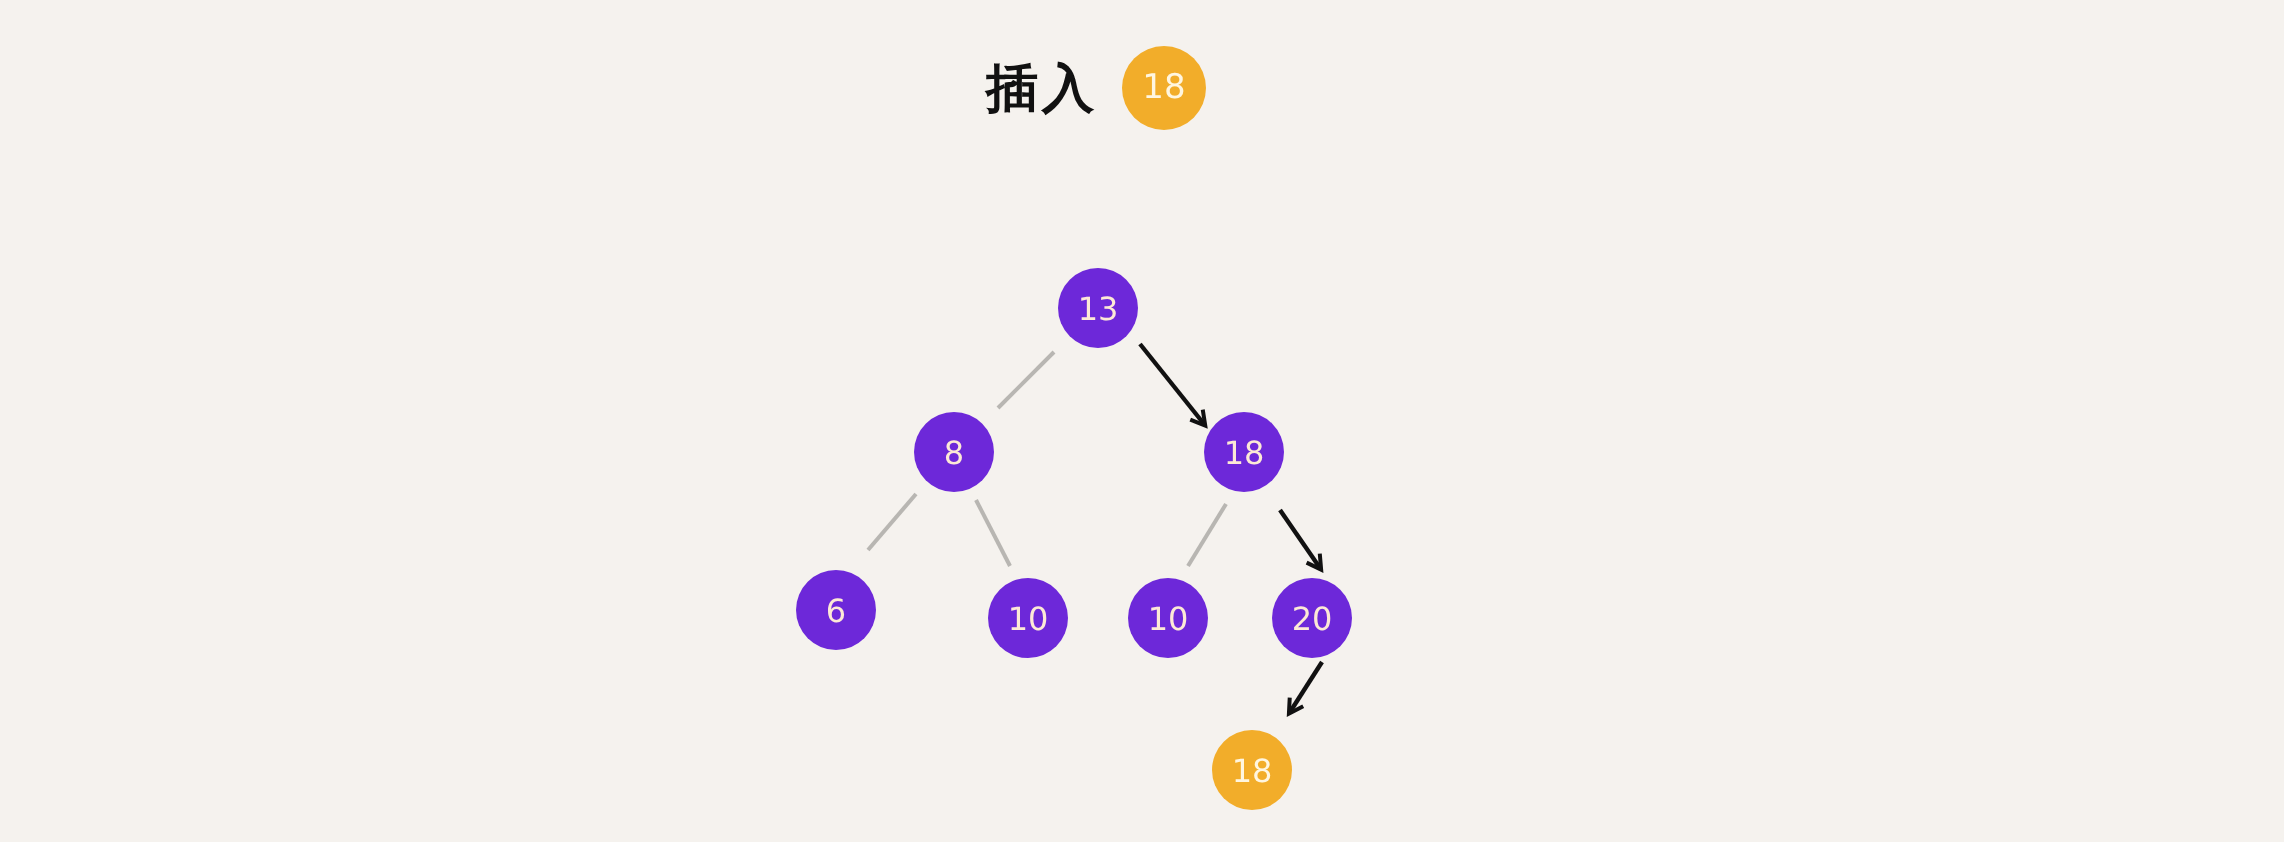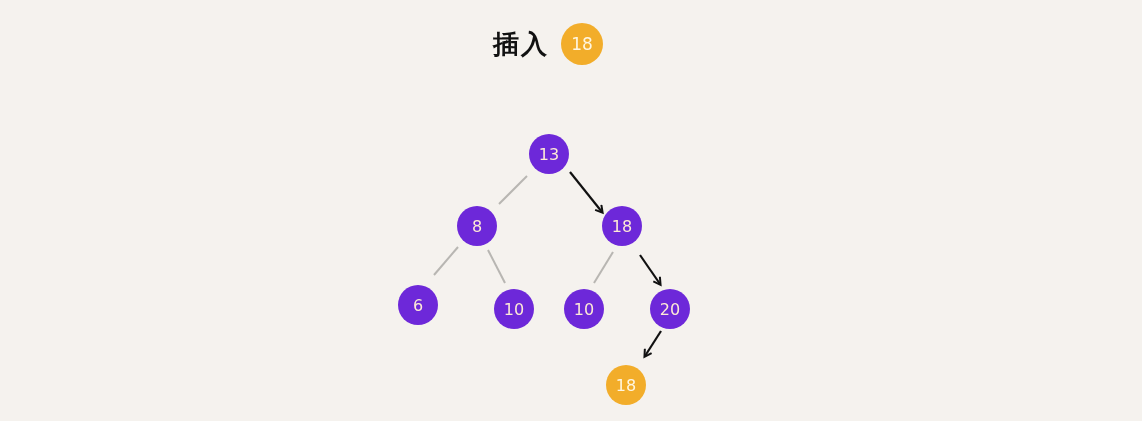--- a/index.html
+++ b/index.html
@@ -66,16 +66,16 @@
 
     <line x1="661" y1="331" x2="645" y2="356" stroke="#111" stroke-width="2.2" marker-end="url(#arrowhead)"></line>
   </svg>
 
   <div class="node orange" style="left:549px; top:154px;">13</div>
   <div class="node orange" style="left:477px; top:226px;">8</div>
   <div class="node orange" style="left:622px; top:226px;">18</div>
   <div class="node orange" style="left:418px; top:305px;">6</div>
   <div class="node orange" style="left:514px; top:309px;">10</div>
   <div class="node orange" style="left:584px; top:309px;">10</div>
-  <div class="node orange" style="left:670px; top:309px;">20</div>
+  <div class="node orange" style="left:656px; top:309px;">20</div>
   <div class="node yellow" style="left:626px; top:385px;">18</div>
 
 </div>
 
 </body></html>

